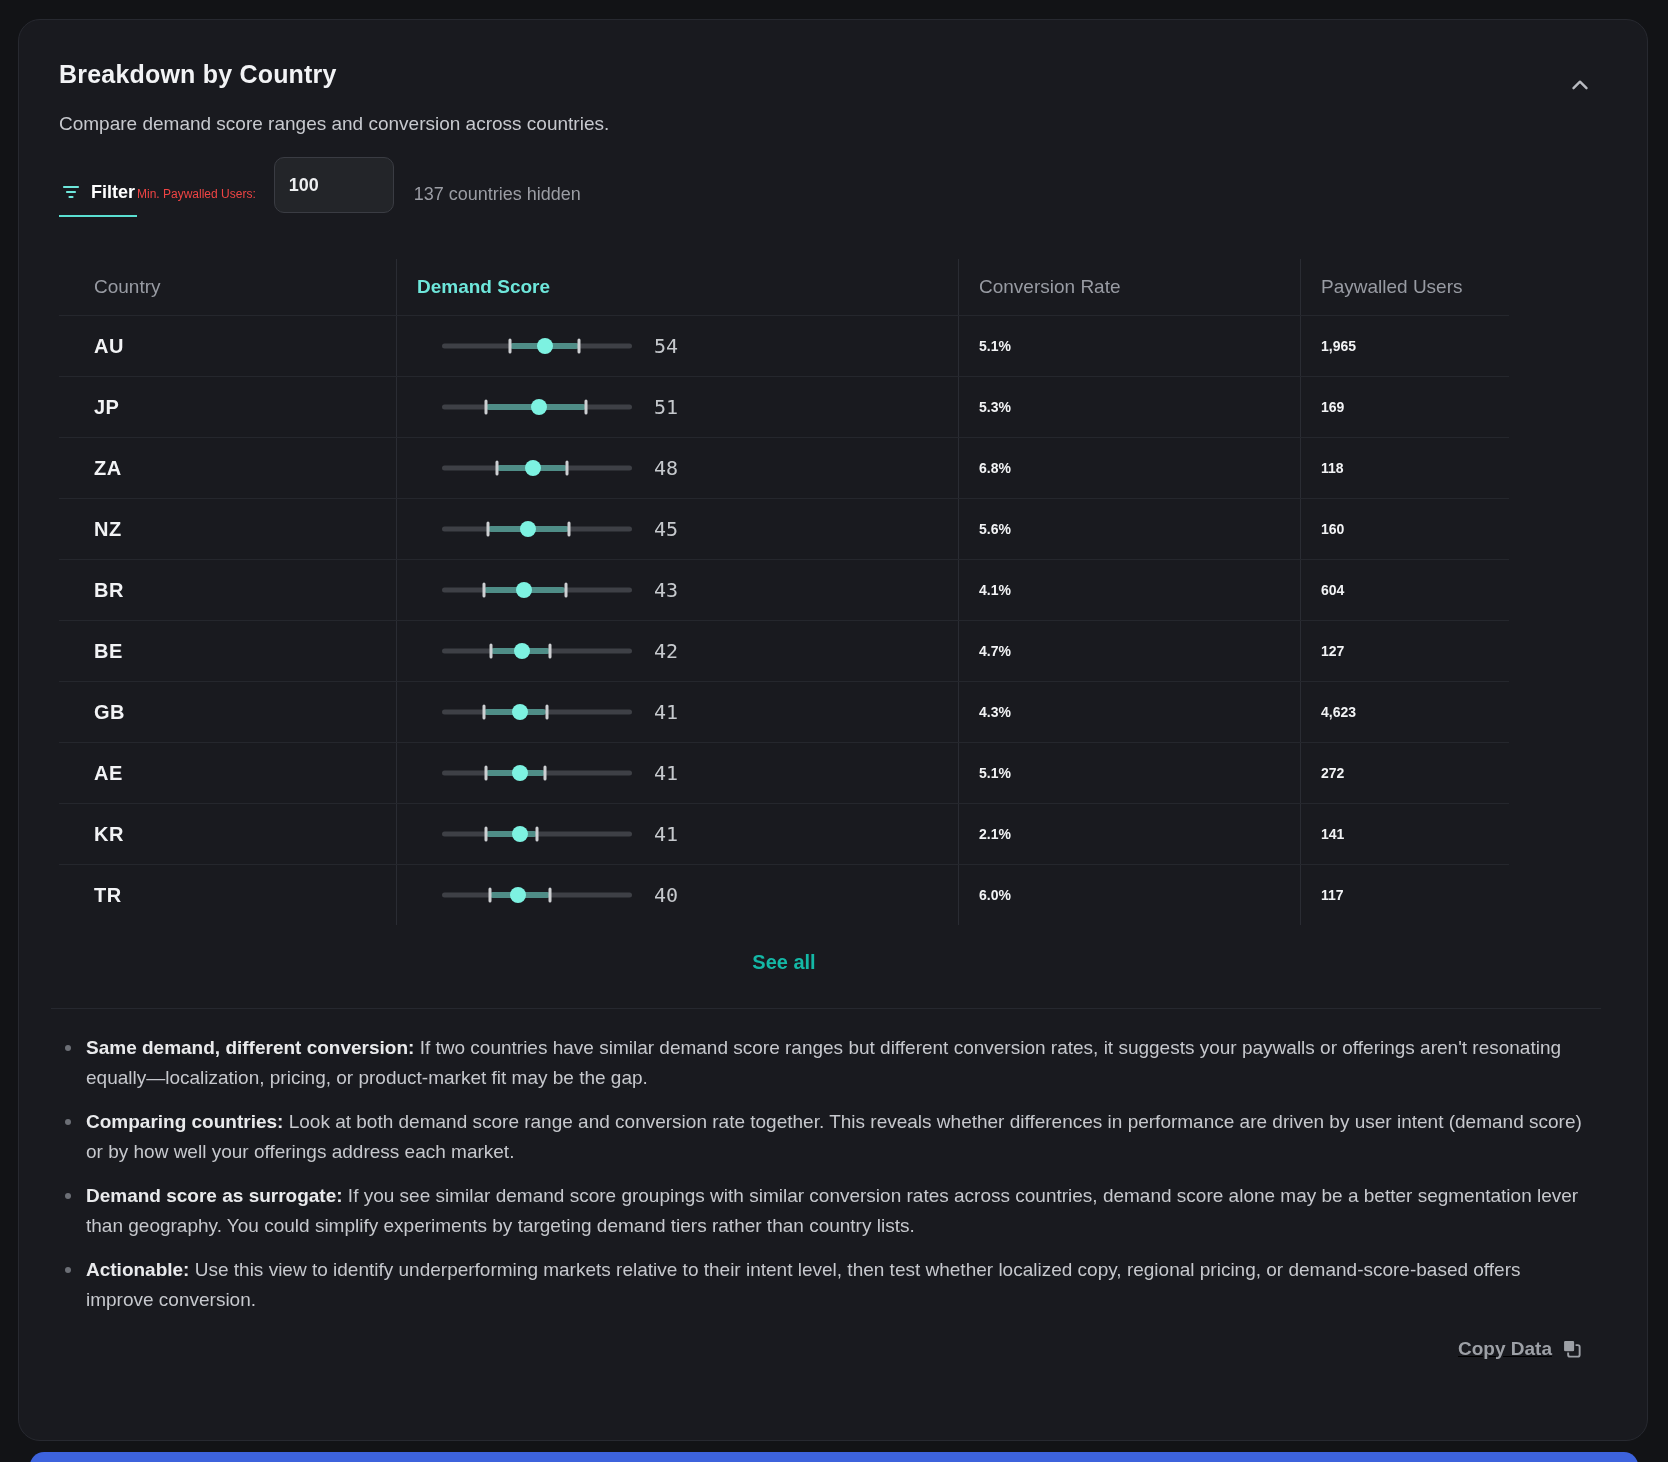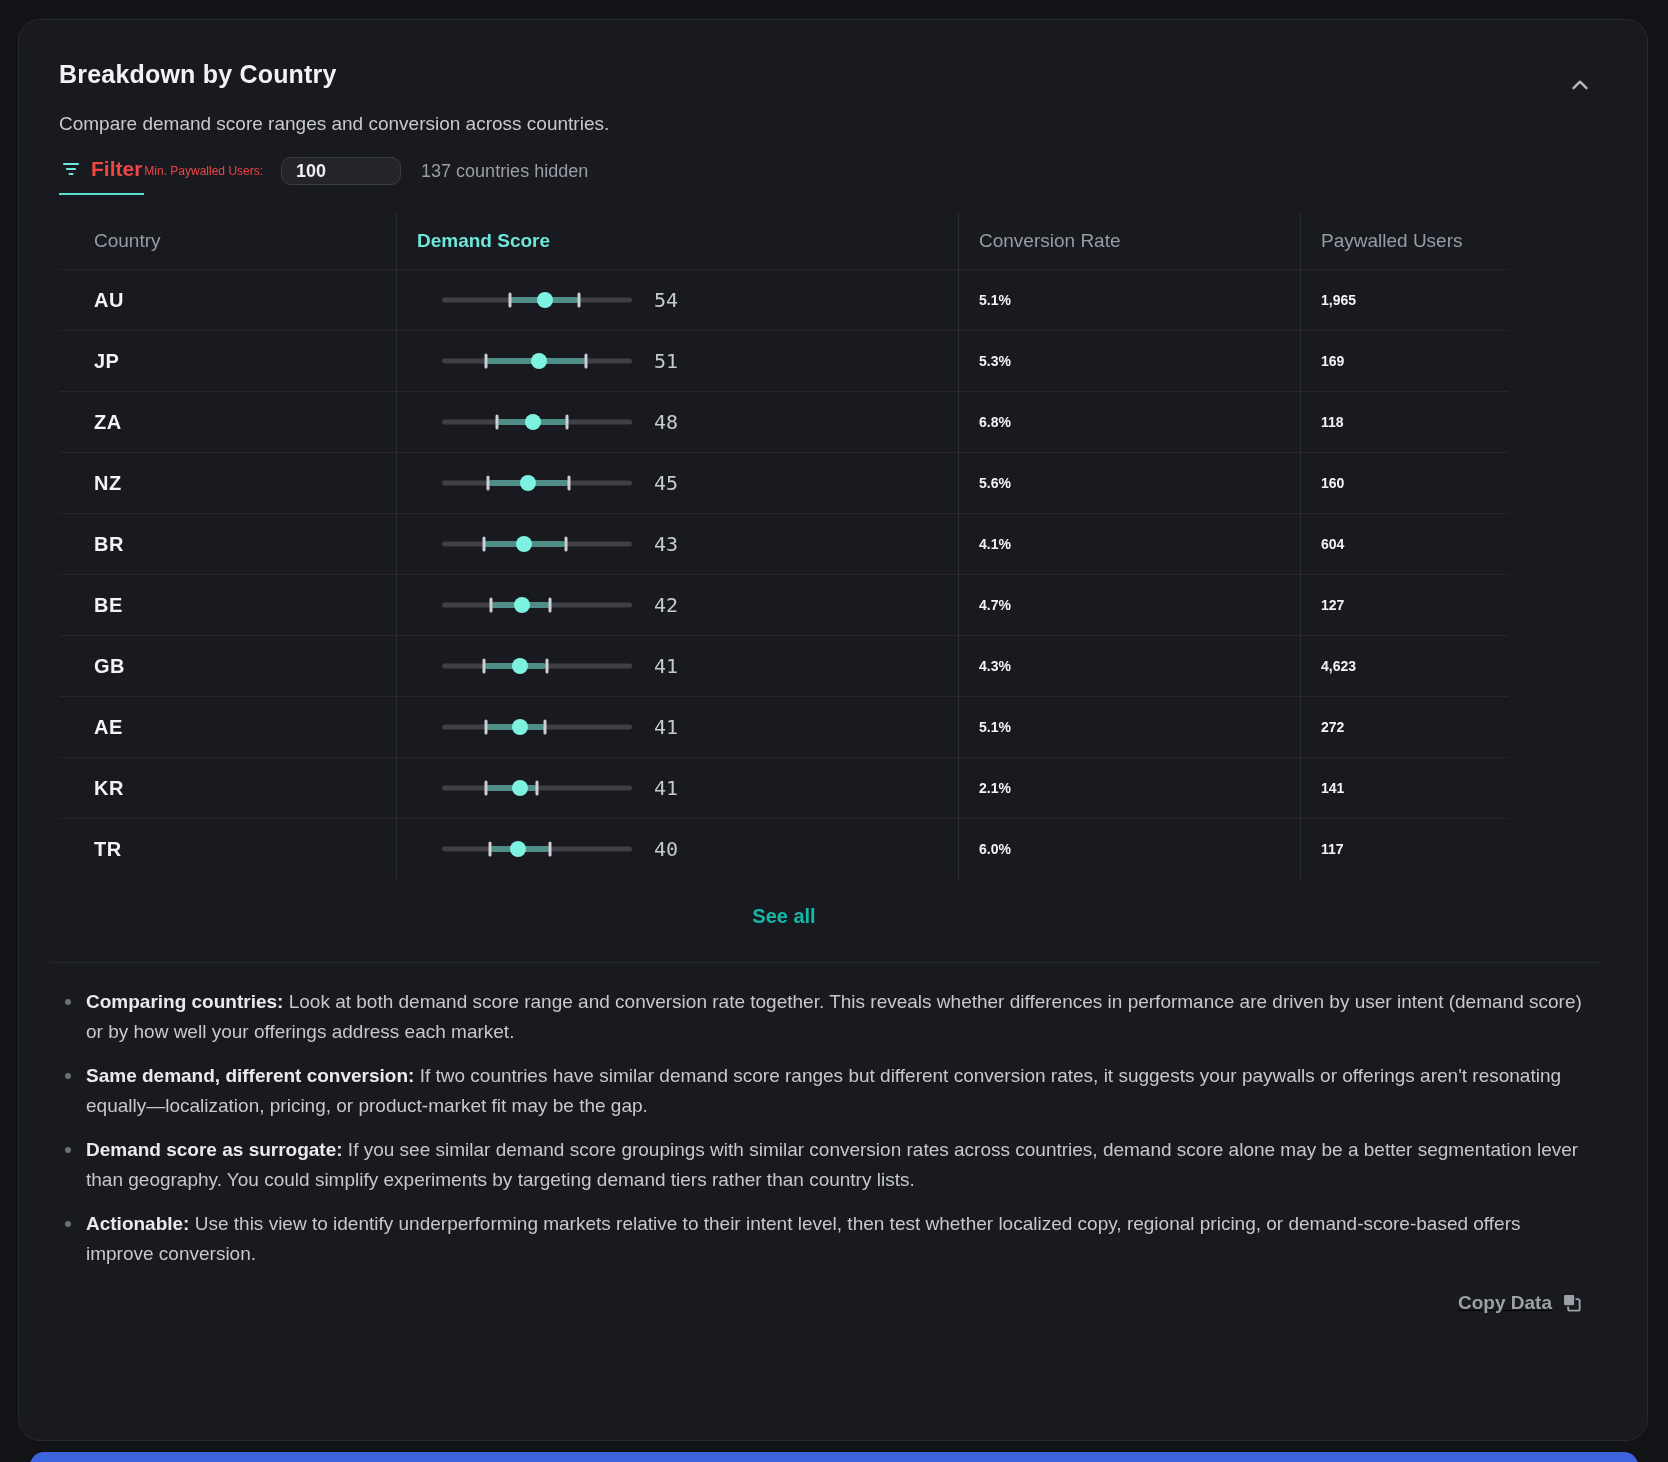--- a/index.html
+++ b/index.html
@@ -15,25 +15,25 @@
   
   .collapse-btn { position:absolute; top:52px; right:52px; width:30px; height:30px;
                   background:none; border:none; cursor:pointer; }
   .card-title { font-size:25px; font-weight:700; color:#F2F3F5; letter-spacing:.2px; }
   .card-subtitle { margin-top:24px; font-size:19px; color:#C7C9CE; }
 
   
   .filter-row { margin-top:22px; display:flex; align-items:center; }
   .filter-tab { display:flex; align-items:center; gap:10px; padding:0 2px 12px 2px;
                 border-bottom:2px solid #5ADFD2; cursor:pointer; background:none; border-top:none; border-left:none; border-right:none; }
-  .filter-label { font-size:21px; font-weight:700; color:#ef4444; }
+  .filter-label { font-size:18px; font-weight:700; color:#ffffff; }
   .minpay-label { font-size:12px; color:#ef4444; padding-bottom:10px; }
-  .minpay-input { margin-left:18px; width:120px; height:28px; background:#232529;
+  .minpay-input { margin-left:18px; width:120px; height:56px; background:#232529;
                   border:1px solid #3A3C43; border-radius:10px; color:#ECEEF0;
-                  font-size:18px; font-weight:600; padding:0 14px; margin-bottom:10px;
+                  font-size:18px; font-weight:600; padding:0 14px; margin-bottom:28px;
                   font-family:"Liberation Sans", sans-serif; }
   .hidden-note { margin-left:20px; font-size:18px; color:#9B9DA4; padding-bottom:10px; }
 
   
   .table { margin-top:18px; width:1450px; }
   .thead, .trow { display:grid; grid-template-columns:305px 530px 310px 305px;gap:32px; }
   .thead { height:56px; }
   .hcell { display:flex; align-items:center; padding-left:20px; font-size:19px;
            color:#989BA3; font-weight:500; }
   .hcell:first-child { padding-left:35px; }
@@ -334,25 +334,25 @@
   </div>
 </div>
   </div>
 
   <button class="see-all">See all</button>
 
   <div class="notes-divider"></div>
 
   <ul class="notes" id="notes">
   <li class="note">
+    <span class="bullet-dot"></span><b>Same demand, different conversion:</b><span> If two countries have similar demand score ranges but different conversion rates, it suggests your paywalls or offerings aren't resonating equally—localization, pricing, or product-market fit may be the gap.</span>
+  </li>
+
+  <li class="note">
     <span class="bullet-dot"></span><b>Comparing countries:</b><span> Look at both demand score range and conversion rate together. This reveals whether differences in performance are driven by user intent (demand score) or by how well your offerings address each market.</span>
-  </li>
-
-  <li class="note">
-    <span class="bullet-dot"></span><b>Same demand, different conversion:</b><span> If two countries have similar demand score ranges but different conversion rates, it suggests your paywalls or offerings aren't resonating equally—localization, pricing, or product-market fit may be the gap.</span>
   </li>
 
   <li class="note">
     <span class="bullet-dot"></span><b>Demand score as surrogate:</b><span> If you see similar demand score groupings with similar conversion rates across countries, demand score alone may be a better segmentation lever than geography. You could simplify experiments by targeting demand tiers rather than country lists.</span>
   </li>
 
   <li class="note">
     <span class="bullet-dot"></span><b>Actionable:</b><span> Use this view to identify underperforming markets relative to their intent level, then test whether localized copy, regional pricing, or demand-score-based offers improve conversion.</span>
   </li>
 </ul>

